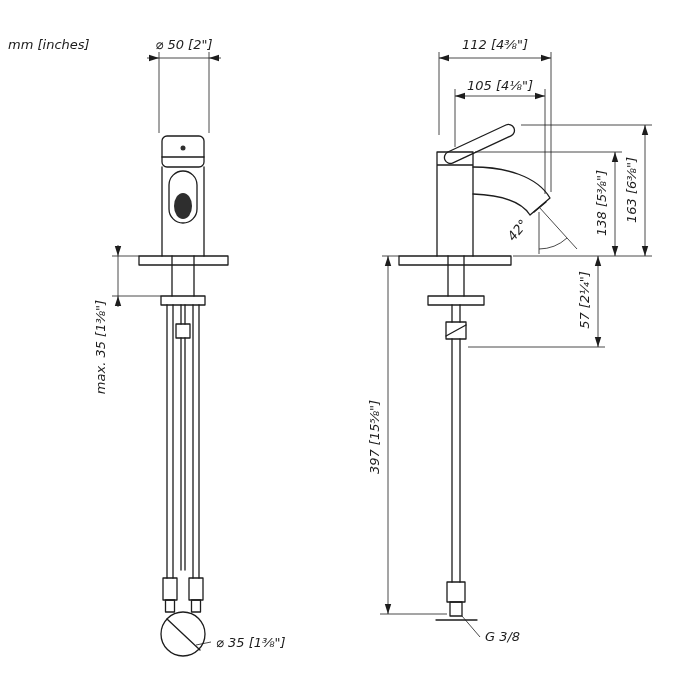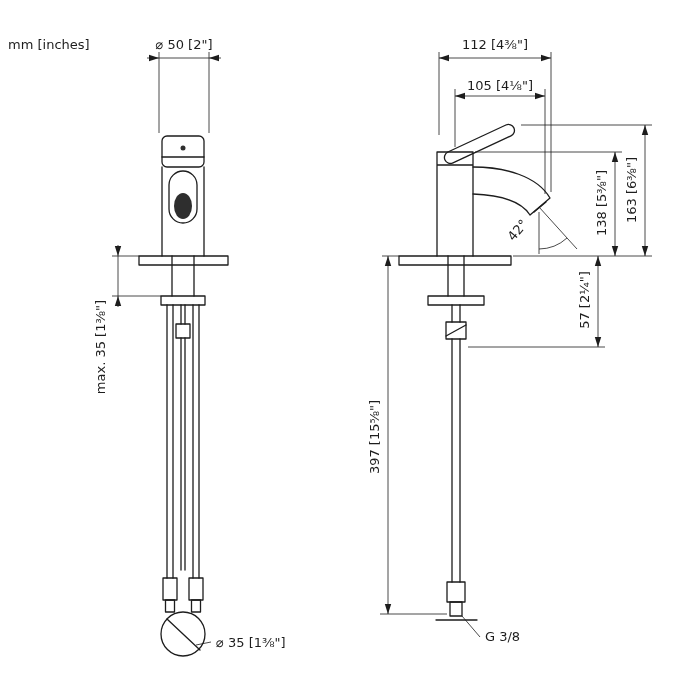--- a/index.html
+++ b/index.html
@@ -1,16 +1,16 @@
 <!DOCTYPE html>
 <html><head>
 <meta charset="utf-8">
 <style>
   html,body{margin:0;padding:0;background:#ffffff;}
-  .canvas{position:relative;width:700px;height:700px;background:#ffffff;font-family:"DejaVu Sans",sans-serif;overflow:hidden;}
+  .canvas{position:relative;width:700px;height:700px;background:#ffffff;font-family:"DejaVu Sans",sans-serif;overflow:hidden;font-style:italic;}
   svg{display:block;}
   .obj{stroke:#1d1d1d;stroke-width:1.3;fill:none;stroke-linejoin:round;stroke-linecap:round;}
   .thin{stroke:#1d1d1d;stroke-width:0.8;fill:none;}
   .dim-label{font-family:"DejaVu Sans",sans-serif;font-size:13px;fill:#1d1d1d;}
   .fill-dark{fill:#2e2e2e;stroke:none;}
 </style>
 </head>
 <body>
 
 <div class="canvas">

